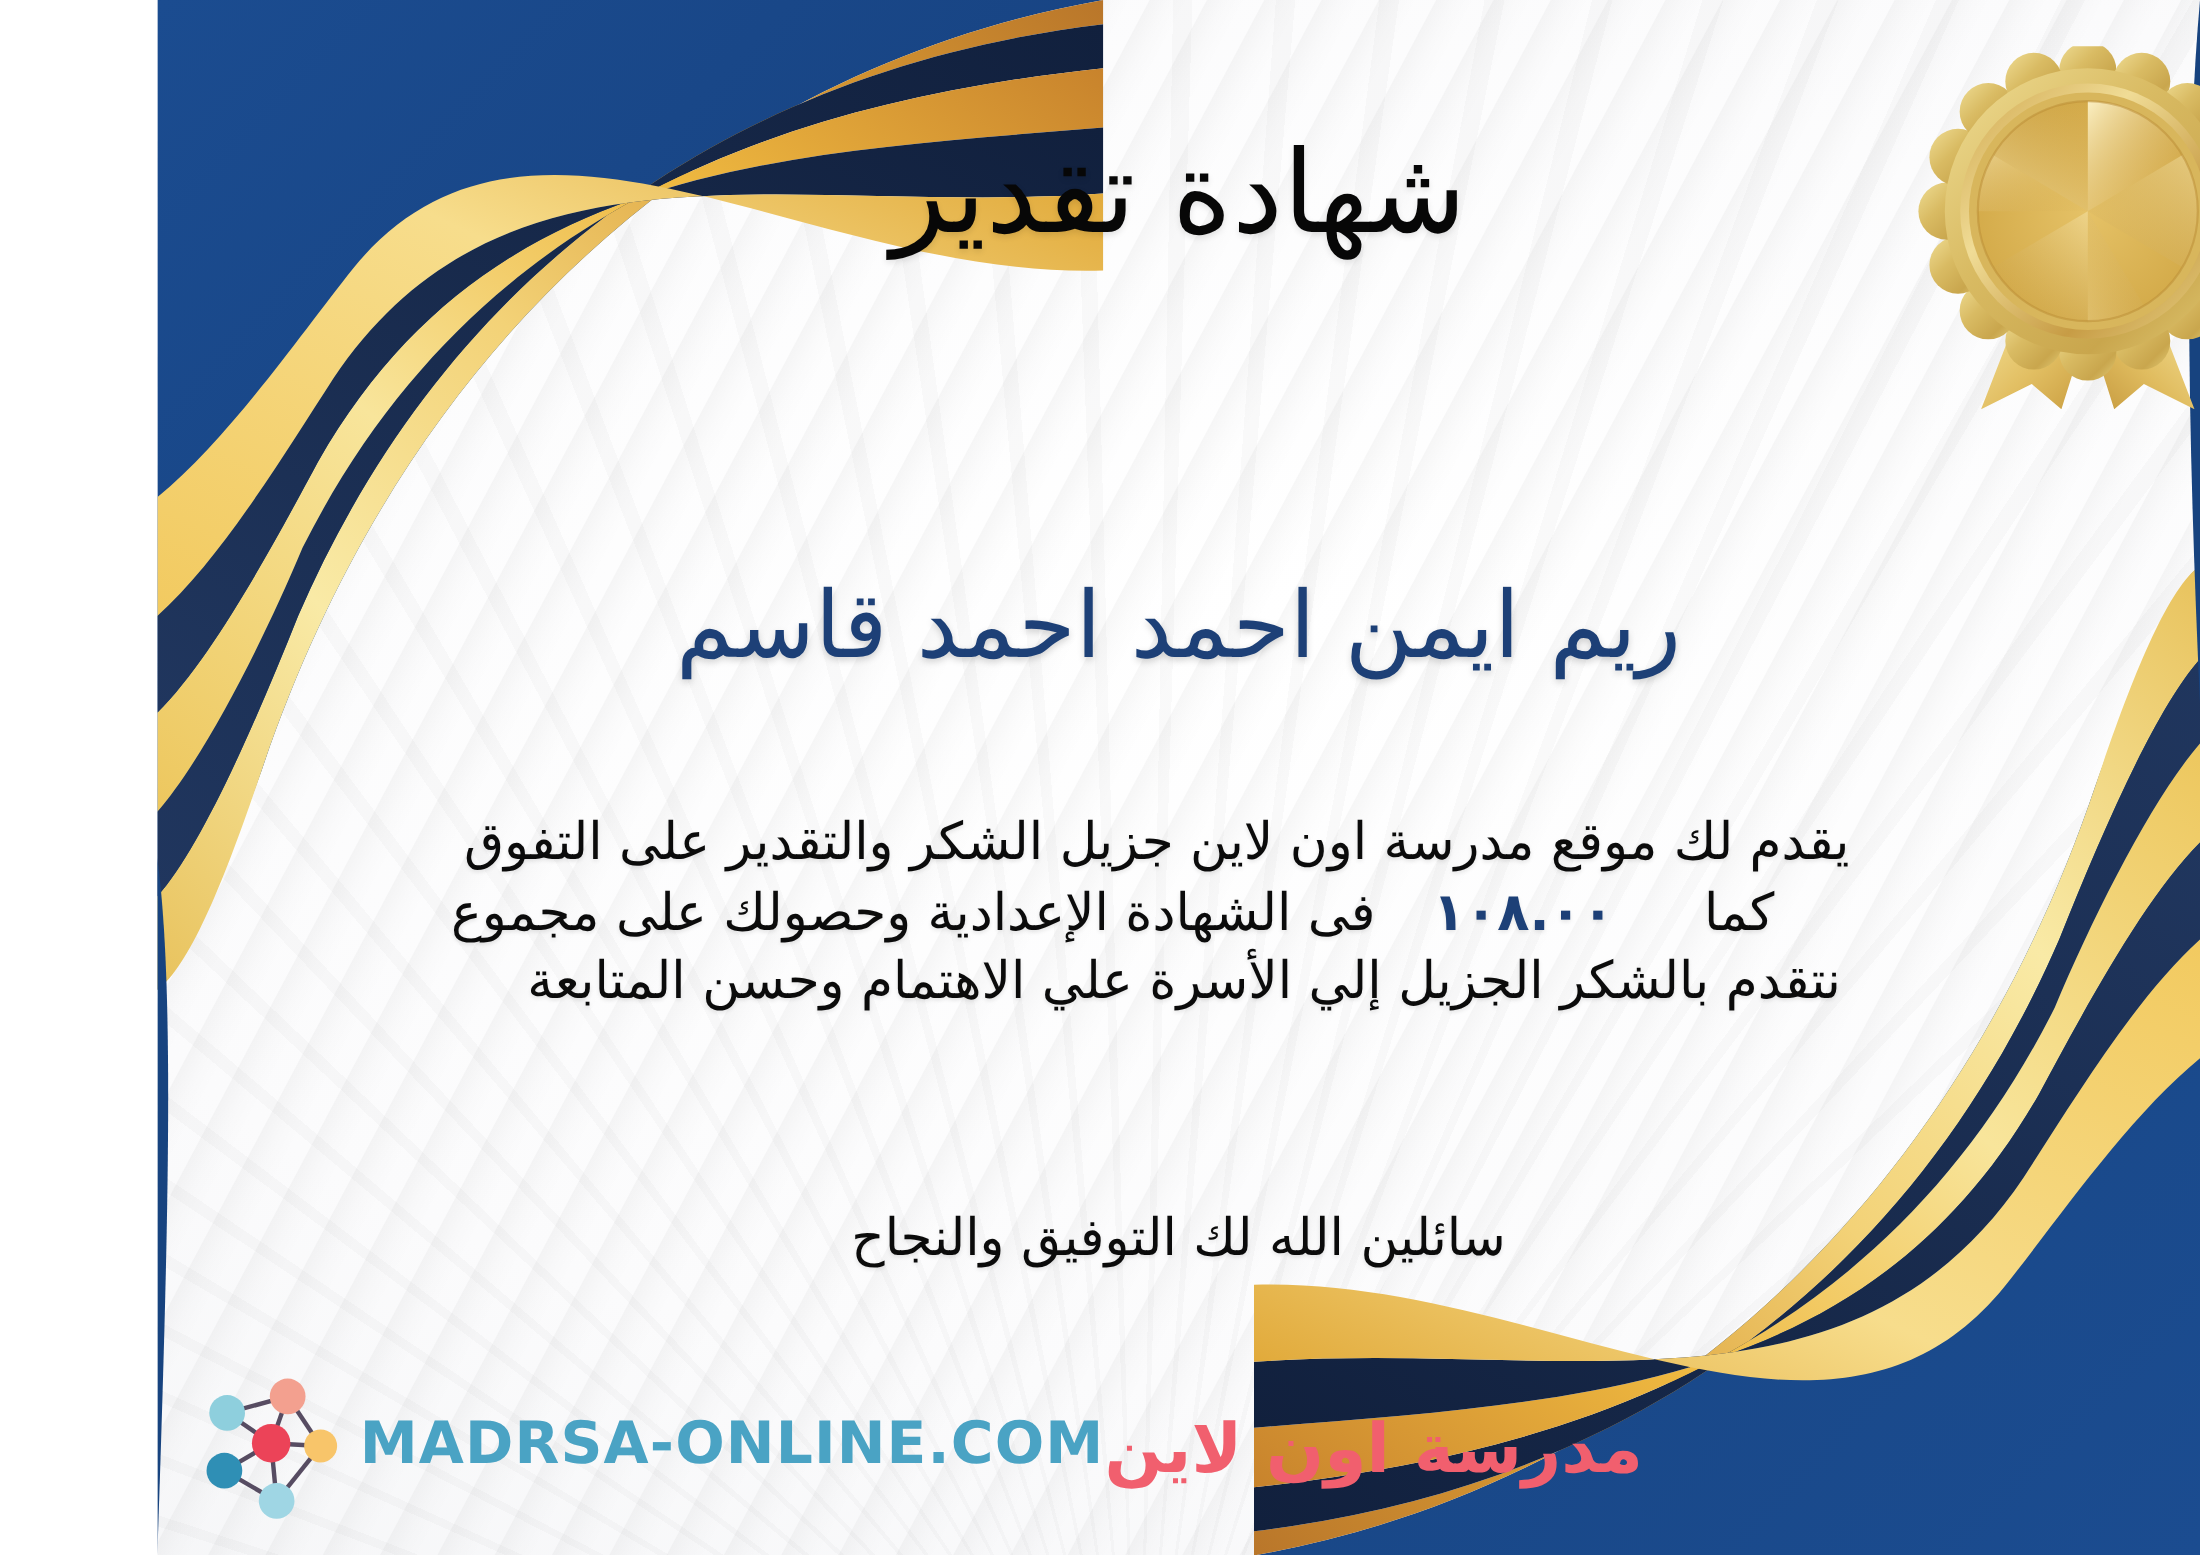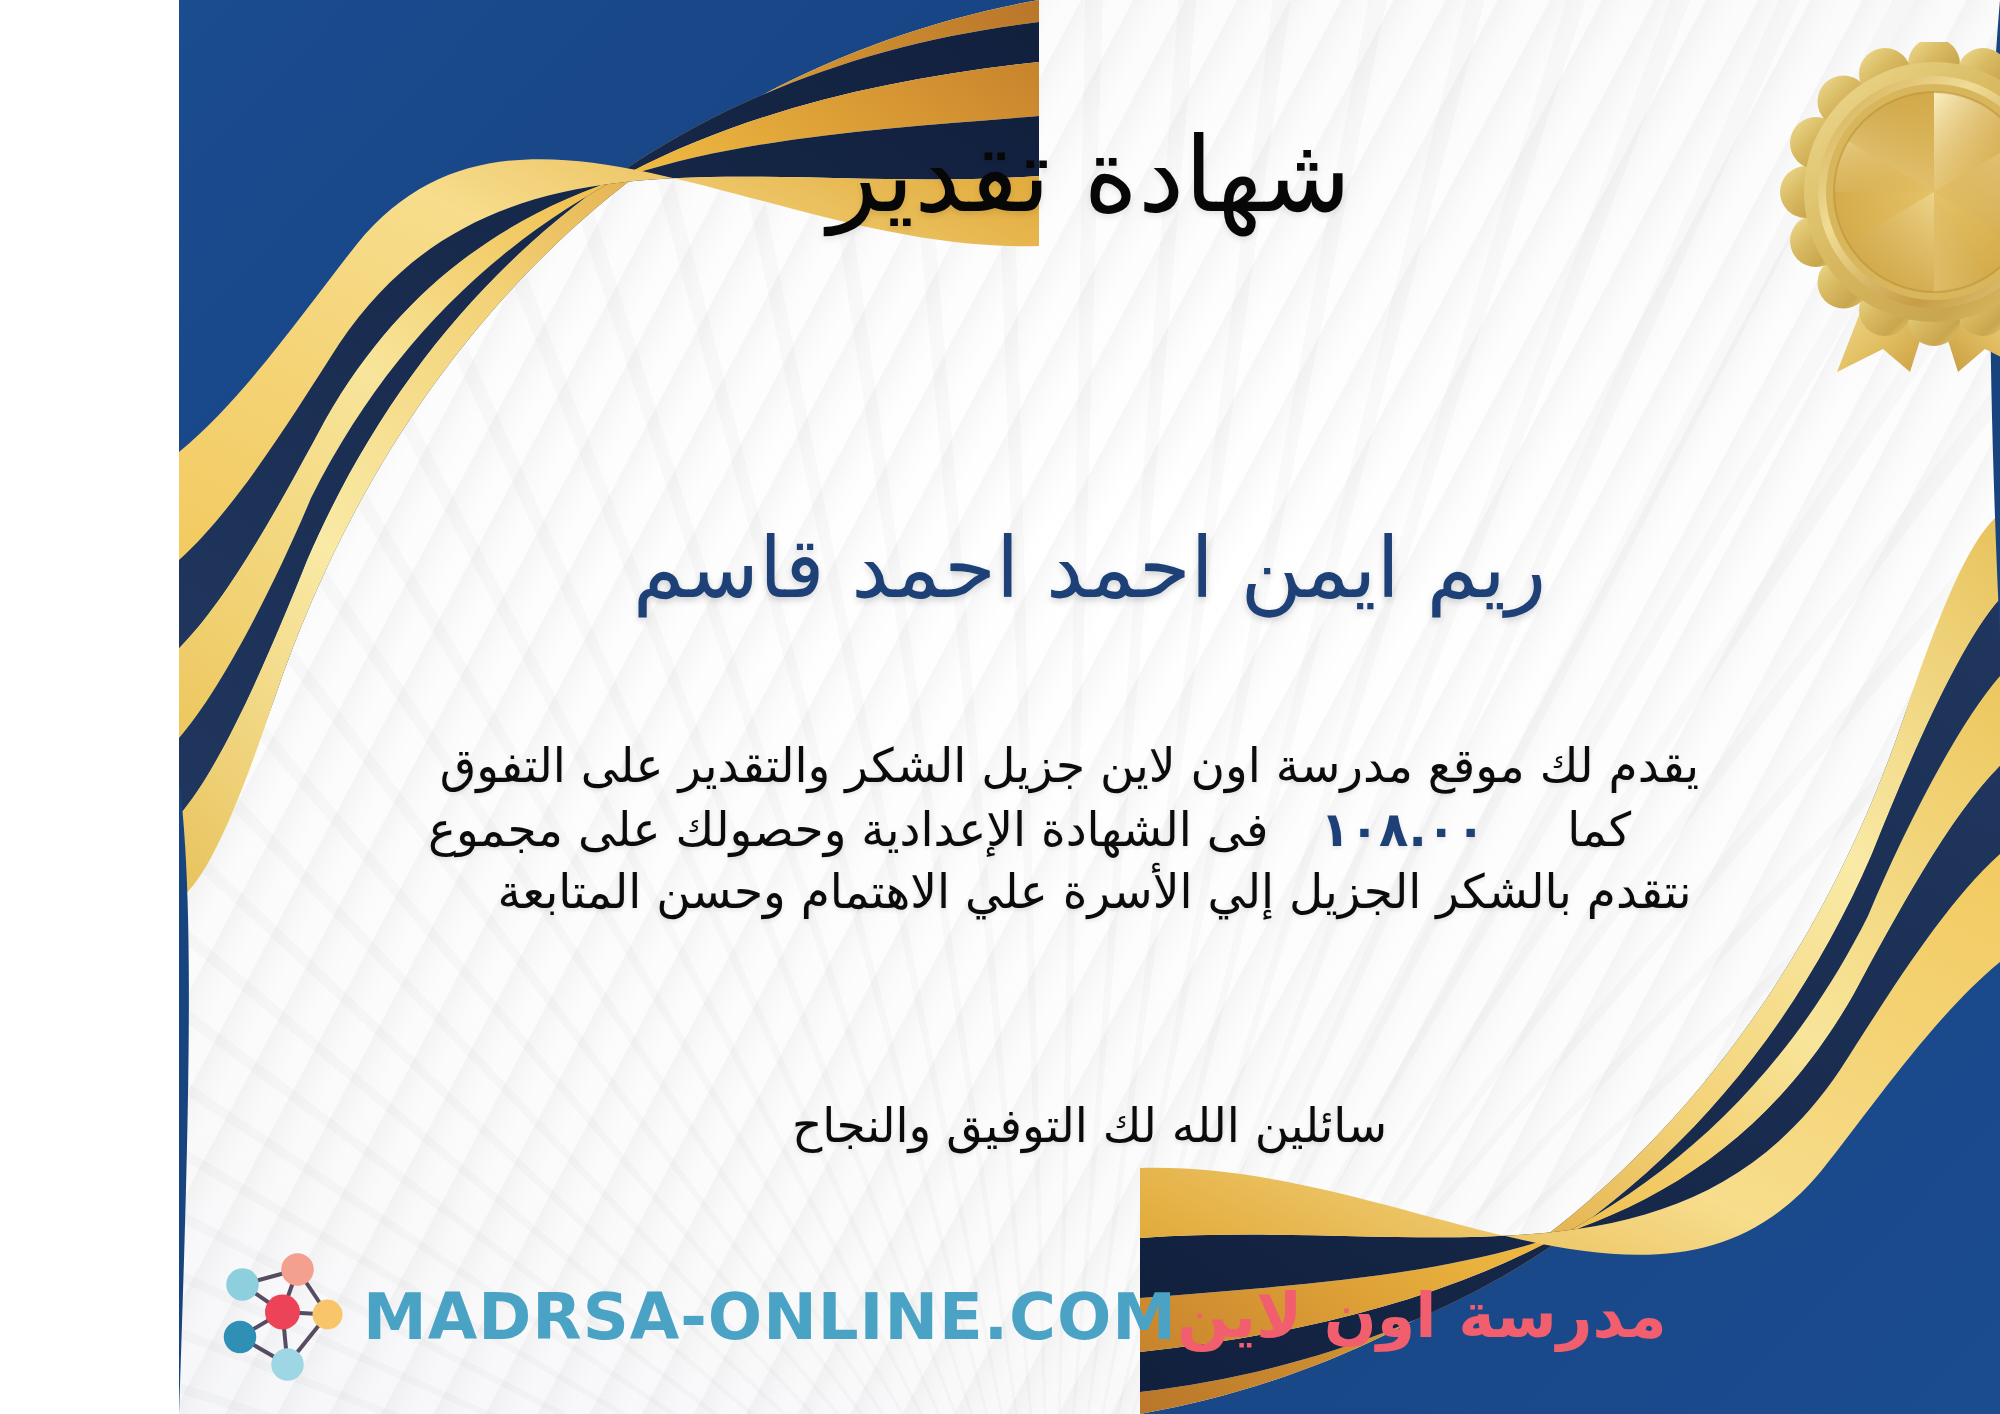--- a/index.html
+++ b/index.html
@@ -7,20 +7,21 @@
     padding: 0;
     background: #ffffff;
   }
   #cert {
     position: relative;
     width: 1821px;
     height: 1414px;
     overflow: hidden;
     background: #ffffff;
     font-family: "DejaVu Sans", "Liberation Sans", sans-serif;
+    padding-left: 36px;
   }
 
   
   .paper {
     position: absolute;
     inset: 0;
     background:
       repeating-linear-gradient(
         118deg,
         rgba(0,0,0,0.000) 0px,
@@ -149,21 +150,21 @@
     line-height: 1;
   }
   .brand-ar {
     font-size: 62px;
     font-weight: 700;
     color: #f15f6e;
     direction: rtl;
     letter-spacing: -1px;
   }
   .brand-en {
-    font-size: 64px;
+    font-size: 53px;
     font-weight: 700;
     color: #4aa3c4;
     direction: ltr;
     letter-spacing: 1px;
     margin-top: 0;
     font-family: "DejaVu Sans", "Liberation Sans", sans-serif;
   }
   .brand-mark { width: 150px; height: 150px; }
 </style>
 </head>

